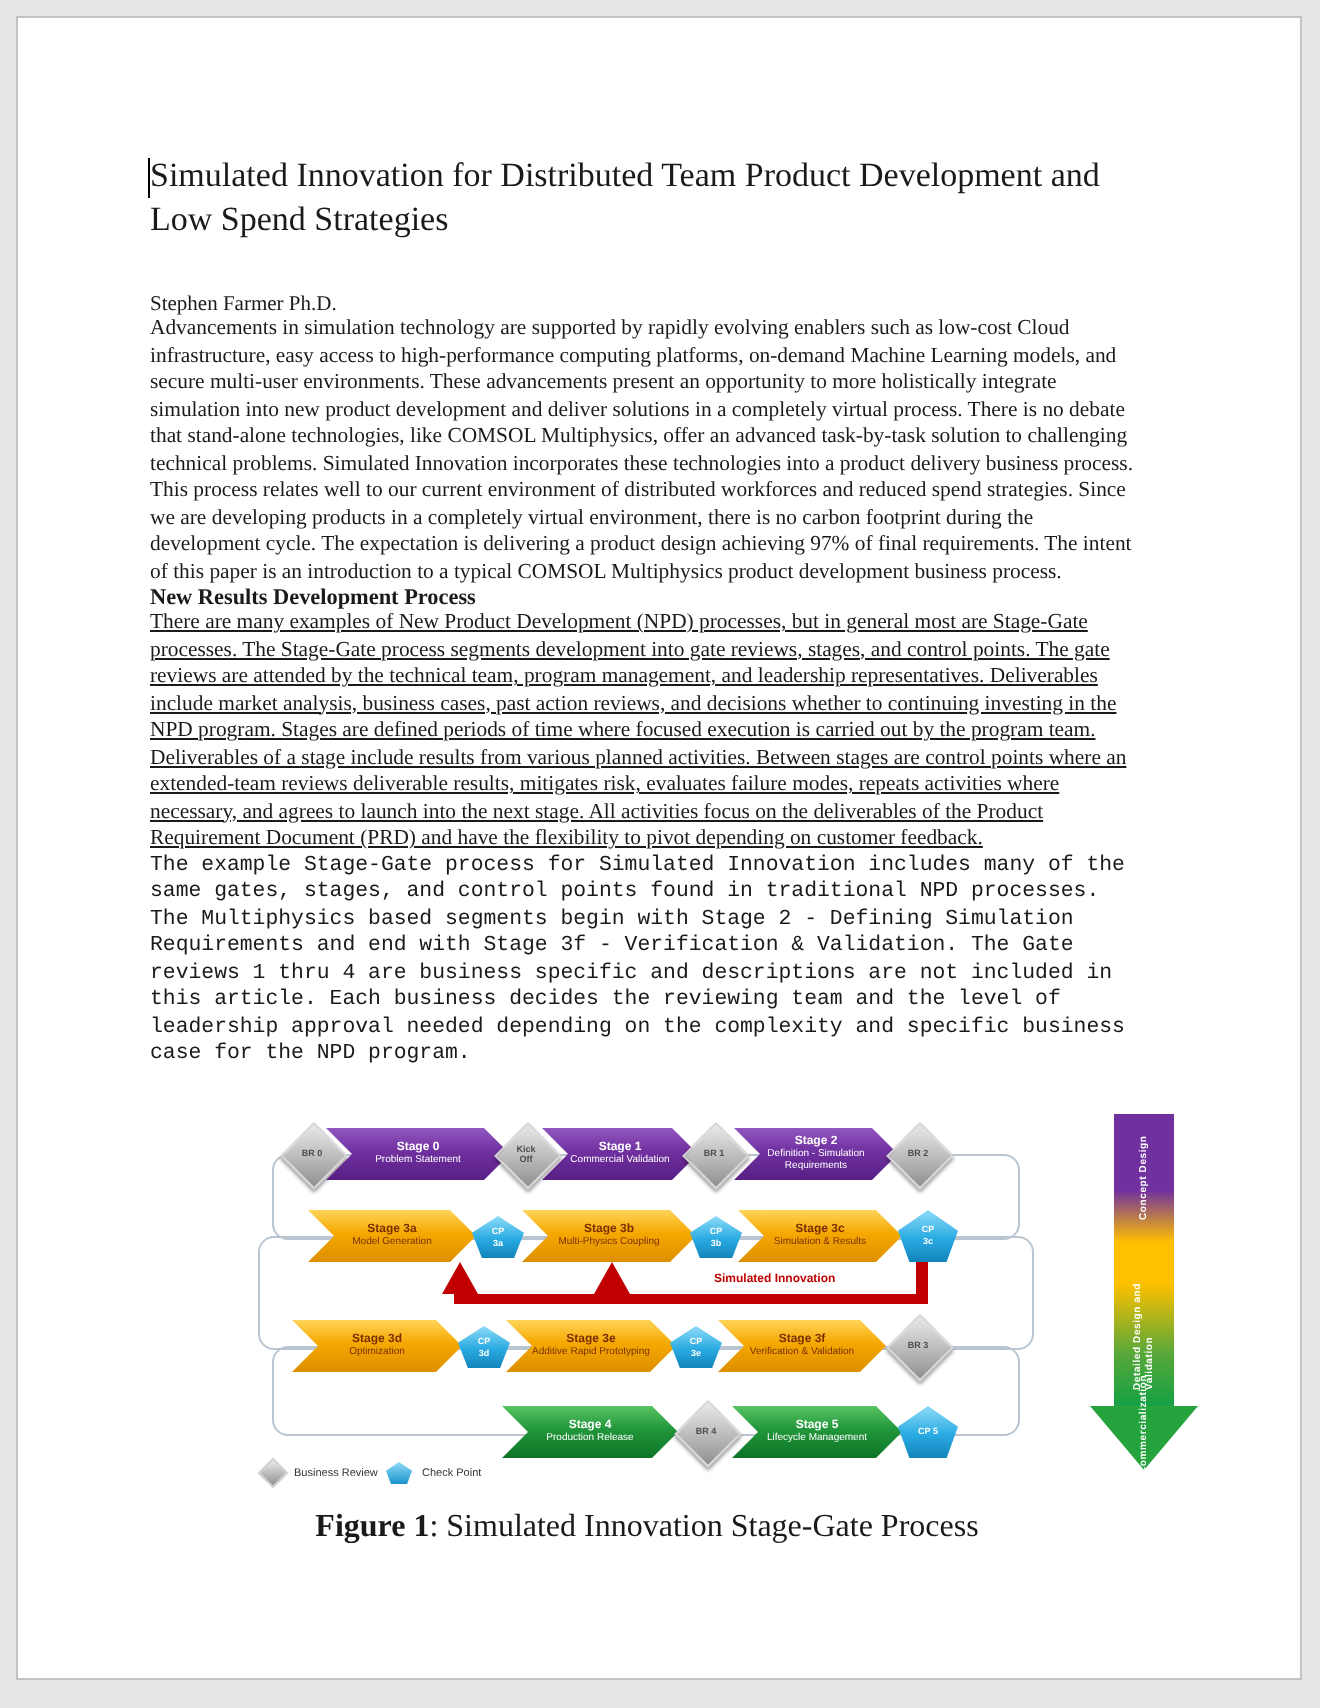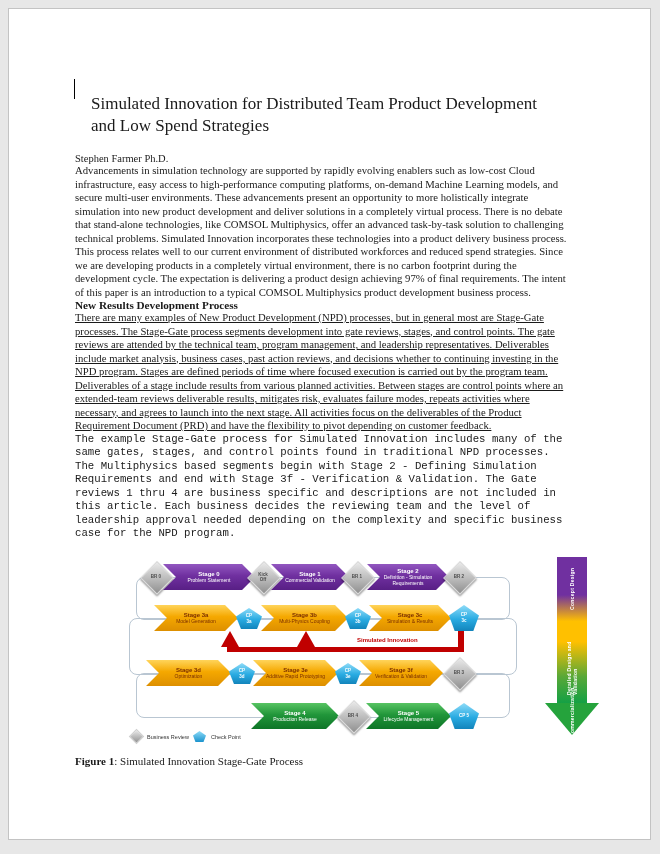--- a/index.html
+++ b/index.html
@@ -2,22 +2,22 @@
 <html><head>
 <meta charset="utf-8">
 <style>
   html,body{margin:0;padding:0;}
   body{width:660px;height:854px;background:#e7e7e7;overflow:hidden;
        font-family:"Liberation Serif",serif;color:#1a1a1a;position:relative;}
   .page{position:absolute;left:8px;top:8px;width:643px;height:832px;background:#ffffff;
         border:1px solid #c3c3c3;box-sizing:border-box;}
   .content{position:absolute;left:66px;top:68px;width:497px;}
   .cursor{position:absolute;left:65px;top:70px;width:1px;height:20px;background:#000;}
-  h1.title{font-size:17px;font-weight:400;line-height:22px;margin:16px;}
-  .author{font-size:10.5px;margin-top:11px;}
+  h1.title{font-size:17px;font-weight:400;line-height:22px;margin:0;}
+  .author{font-size:10.5px;margin-top:26px;}
   h3.hdg{font-size:11.2px;font-weight:700;margin:0;}
   .hdg1{margin-top:13px;}
   .hdg2{margin-top:8px;}
   p.body{font-size:10.7px;line-height:13.5px;margin:0;}
   .p1{margin-top:16px;}
   .p2{margin-top:12px;text-decoration:underline;}
   .p3{margin-top:11px;font-family:Liberation Mono, monospace;}
 
   
   .fig{position:absolute;left:0;top:0;width:643px;height:831px;pointer-events:none;}
@@ -53,21 +53,21 @@
         border-left:27px solid transparent;border-right:27px solid transparent;border-top:32px solid #25a33c;}
   .sarrow-label{position:absolute;left:548px;width:30px;display:flex;align-items:center;justify-content:center;
         writing-mode:vertical-rl;transform:rotate(180deg);color:#fff;font-weight:700;font-size:5px;
         font-family:"Liberation Sans",sans-serif;z-index:2;letter-spacing:.3px;}
   .legend-item{position:absolute;display:flex;align-items:center;gap:5px;z-index:2;}
   .legend-label{font-size:5.5px;color:#333;font-family:"Liberation Sans",sans-serif;}
   .legend-diamond{width:9px;height:9px;transform:rotate(45deg);
         background:linear-gradient(135deg,#e9e9e9,#909090);border:1px solid #cfcfcf;}
   .legend-pent{width:13px;height:11px;clip-path:polygon(50% 0%,100% 40%,81% 100%,19% 100%,0% 40%);
         background:linear-gradient(180deg,#8edbf8,#1b93cd);}
-  .caption{position:absolute;left:66px;top:746px;width:497px;text-align:left;font-size:11px;}
+  .caption{position:absolute;left:66px;top:746px;width:497px;text-align:center;font-size:16px;}
   .caption .lbl{font-weight:700;}
 </style>
 </head>
 <body>
 
 <div class="page">
   <div class="cursor"></div>
 
   <div class="content">
     <h1 class="title">Simulated Innovation for Distributed Team Product Development and Low Spend Strategies</h1>

